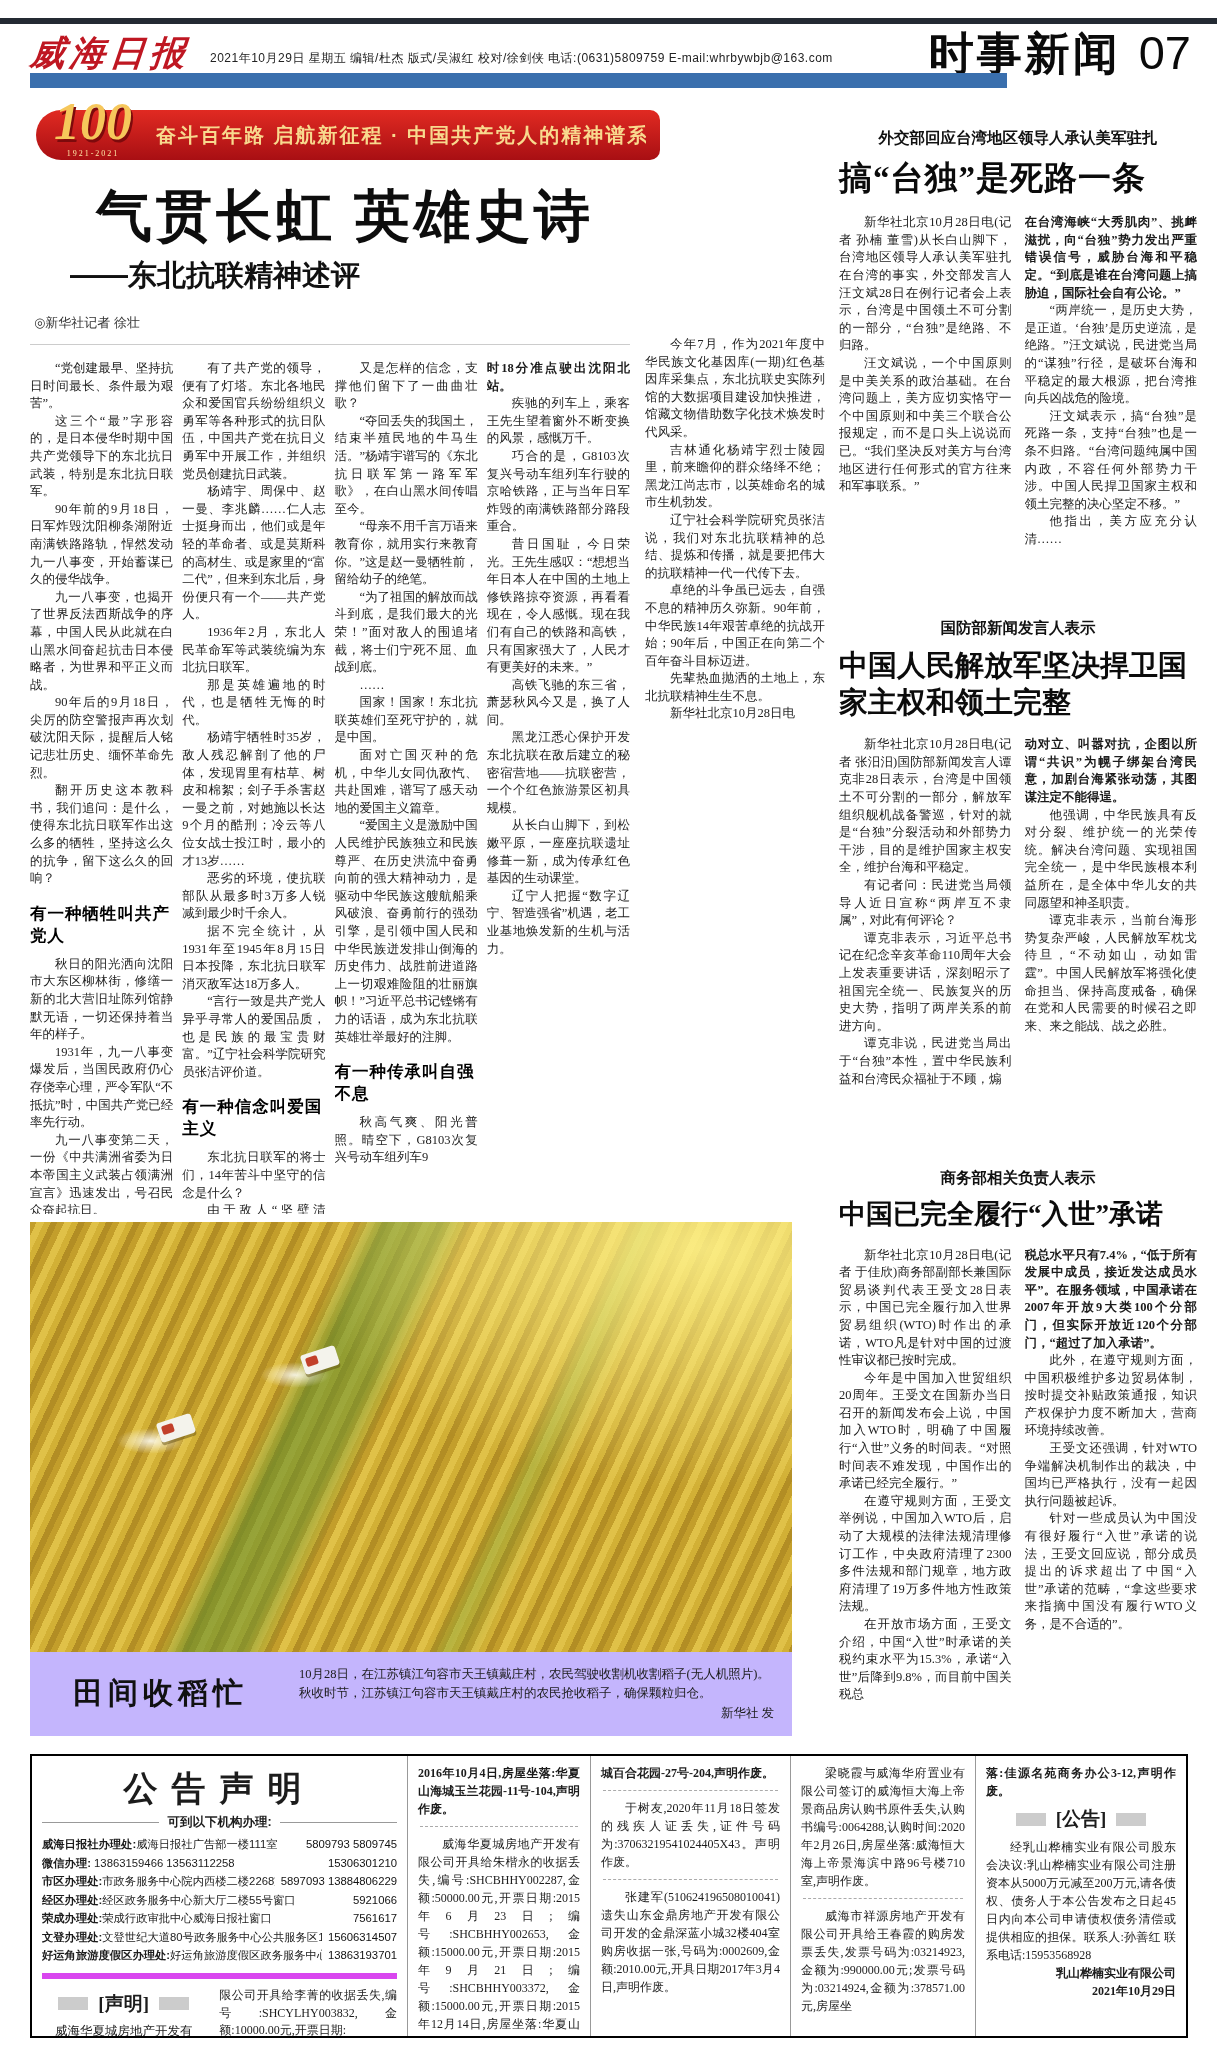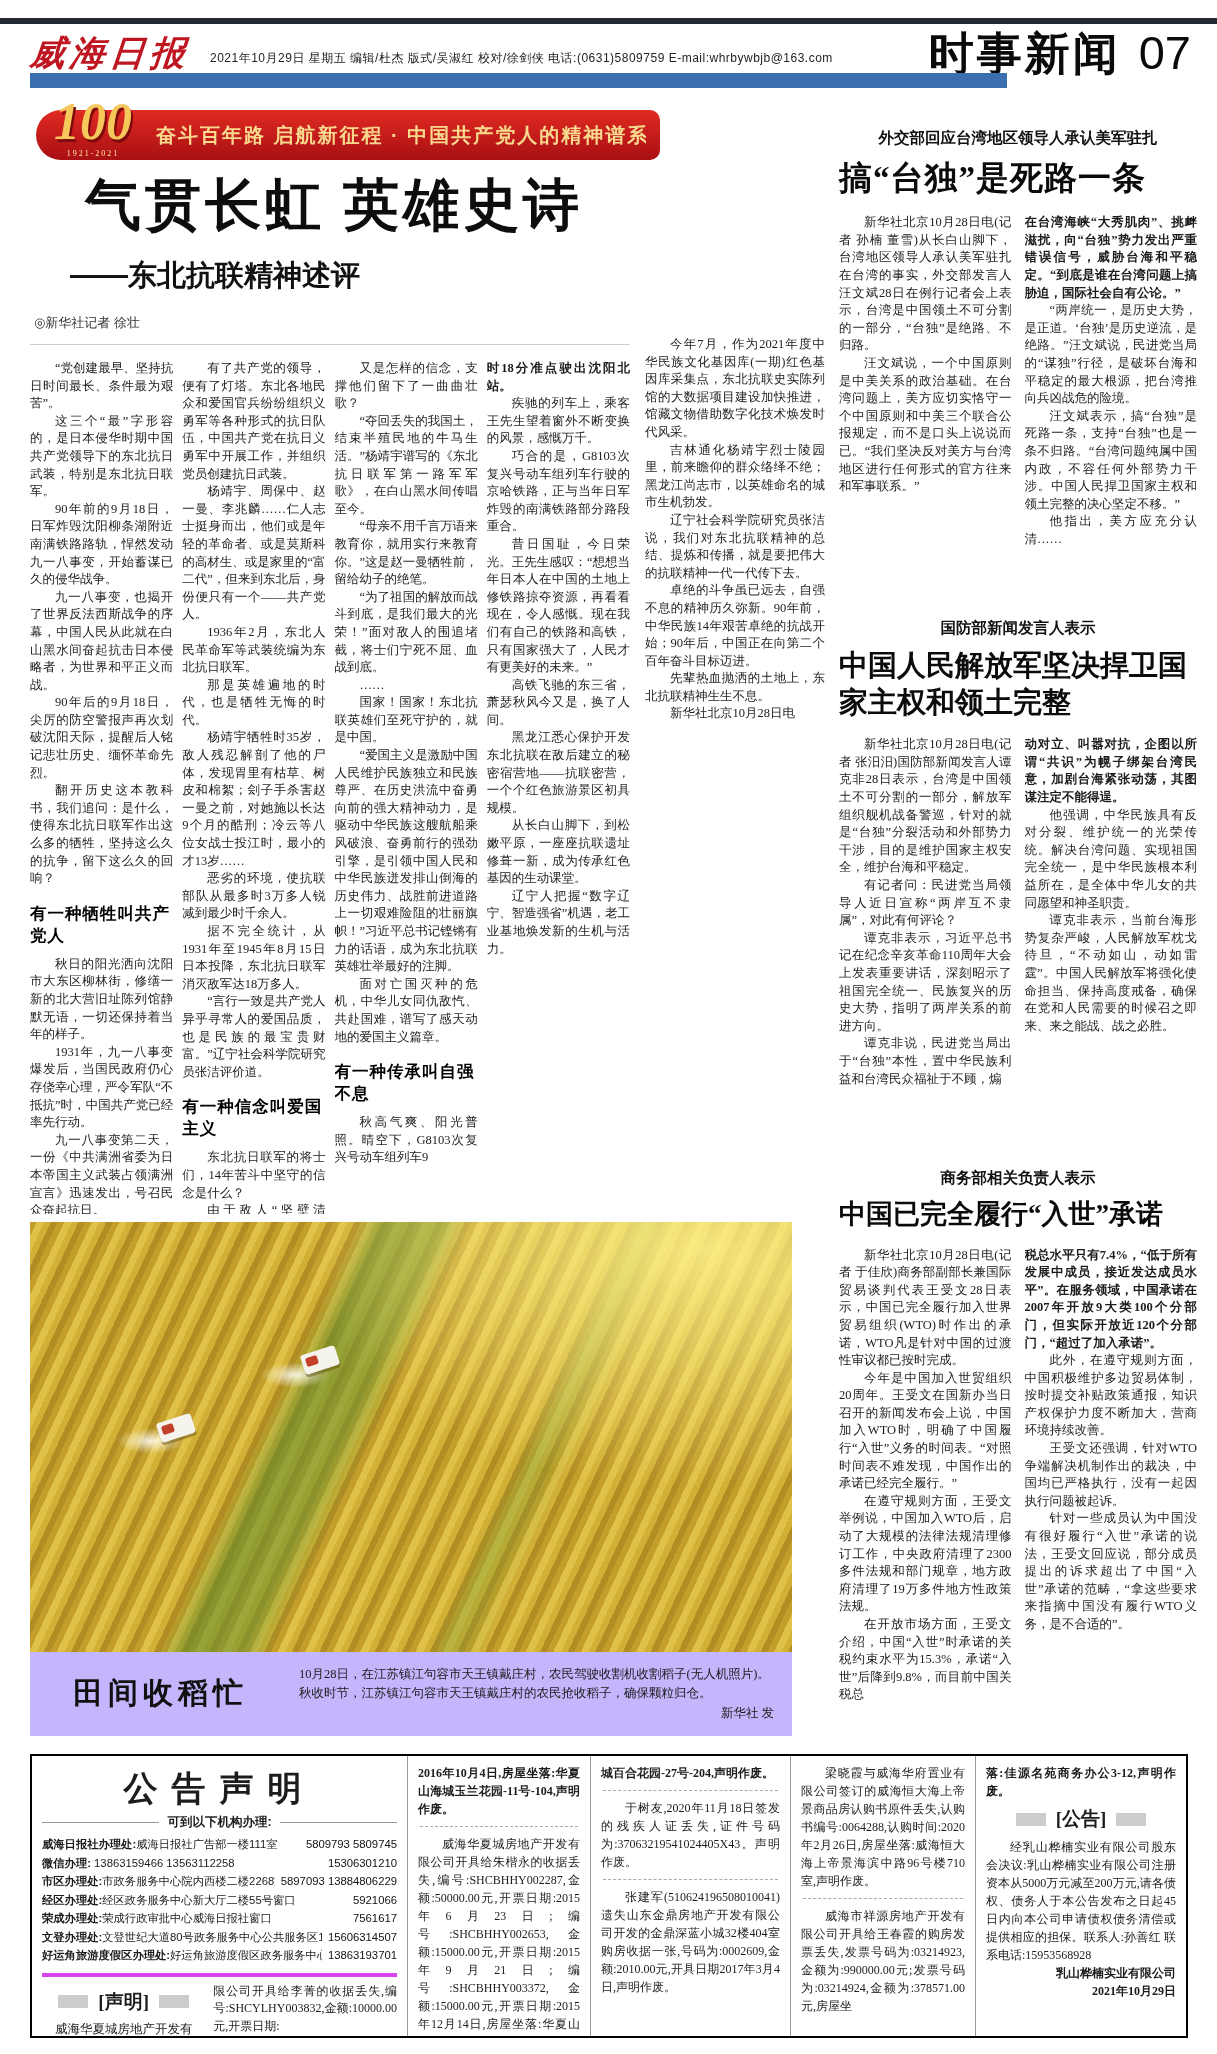--- a/index.html
+++ b/index.html
@@ -19,21 +19,21 @@
   
   .banner{position:absolute;left:36px;top:110px;width:624px;height:50px;
           background:linear-gradient(180deg,#e12a22,#a80f13);border-radius:25px 10px 10px 25px;}
   .banner-logo{position:absolute;left:2px;top:-14px;width:110px;text-align:center;line-height:1;}
   .banner-logo .n100{font-size:52px;font-weight:900;font-style:italic;color:#f6c75b;
                      text-shadow:2px 3px 0 #7d0a0c;font-family:"Liberation Serif",serif;}
   .banner-logo .years{display:block;font-size:8px;color:#ffe9a8;letter-spacing:2px;margin-top:2px;font-style:normal;}
   .banner-text{position:absolute;left:120px;top:0;right:14px;line-height:50px;font-size:20px;font-weight:900;
                color:#f8d98e;letter-spacing:2px;white-space:nowrap;overflow:hidden;
                font-family:"Liberation Sans","DejaVu Sans",sans-serif;}
-  .lead-headline{position:absolute;left:30px;top:164px;width:600px;margin:4px;text-align:center;
+  .lead-headline{position:absolute;left:30px;top:164px;width:600px;margin:15px;text-align:center;
                  font-size:56px;font-weight:900;letter-spacing:4px;color:#0d0d0d;}
   .lead-subtitle{position:absolute;left:70px;top:256px;font-size:29px;font-weight:600;color:#111;
                  font-family:"Liberation Sans","DejaVu Sans",sans-serif;}
   .lead-byline{position:absolute;left:34px;top:314px;font-size:13px;color:#333;
                font-family:"Liberation Sans","DejaVu Sans",sans-serif;}
   .lead-divider{position:absolute;left:30px;top:344px;width:600px;height:1px;background:#ccc;}
   .lead-cols{position:absolute;left:30px;top:360px;width:600px;height:854px;display:flex;gap:9px;}
   .lead-cols .col{flex:1;overflow:hidden;}
   .tall-col{position:absolute;left:645px;top:336px;width:180px;height:830px;overflow:hidden;}
   .para{margin:0;font-size:12.5px;line-height:17.6px;text-align:justify;text-indent:2em;}
@@ -87,21 +87,21 @@
   .nc2{width:183px;} .nc3{width:200px;} .nc4{width:185px;} .nc5{flex:1;}
   .notice-title{text-align:center;font-size:34px;font-weight:900;letter-spacing:14px;margin-top:2px;}
   .notice-sub{display:flex;align-items:center;gap:8px;font-size:12.5px;font-weight:700;margin:2px 0 4px;
               font-family:"Liberation Sans","DejaVu Sans",sans-serif;}
   .notice-sub::before,.notice-sub::after{content:"";flex:1;height:1px;background:#999;}
   .office-row{display:flex;justify-content:space-between;font-size:11.3px;line-height:18.5px;
               font-family:"Liberation Sans","DejaVu Sans",sans-serif;}
   .office-row b{font-weight:700;}
   .office-addr{white-space:nowrap;overflow:hidden;}
   .office-phone{white-space:nowrap;margin-left:6px;color:#111;}
-  .decl-row{display:flex;gap:8px;margin-top:8px;border-top:4px solid #d946ef;padding-top:6px;}
+  .decl-row{display:flex;gap:14px;margin-top:8px;border-top:6px solid #d946ef;padding-top:6px;align-items:flex-end;}
   .decl-left{width:46%;text-align:center;}
   .decl-firm{font-size:12.5px;margin-top:4px;}
   .decl-right{flex:1;font-size:12px;line-height:17.5px;text-align:justify;}
   .nc .para{font-size:12px;line-height:18px;}
   .dash-sep{border-top:1px dashed #aaa;margin:8px 2px;}
   .bracket-head{display:flex;align-items:center;justify-content:center;gap:10px;
                 font-size:19px;font-weight:700;margin:6px 0;}
   .bracket-head::before,.bracket-head::after{content:"";width:30px;height:13px;background:#ccc;}
 </style>
 </head>
@@ -155,22 +155,22 @@
         <p class="para">东北抗日联军的将士们，14年苦斗中坚守的信念是什么？</p>
         <p class="para">由于敌人“坚壁清野”，抗联战士们常常找不到一粒粮食，只能以树皮草根充饥；日军物资封锁，抗联军队连衣服都难以补充，在东北的寒冬，坚守深山里的战士衣衫褴褛……</p>
       </div>
     <div class="col">
         <p class="para">又是怎样的信念，支撑他们留下了一曲曲壮歌？</p>
         <p class="para">“夺回丢失的我国土，结束半殖民地的牛马生活。”杨靖宇谱写的《东北抗日联军第一路军军歌》，在白山黑水间传唱至今。</p>
         <p class="para">“母亲不用千言万语来教育你，就用实行来教育你。”这是赵一曼牺牲前，留给幼子的绝笔。</p>
         <p class="para">“为了祖国的解放而战斗到底，是我们最大的光荣！”面对敌人的围追堵截，将士们宁死不屈、血战到底。</p>
         <p class="para">……</p>
         <p class="para">国家！国家！东北抗联英雄们至死守护的，就是中国。</p>
+        <p class="para">面对亡国灭种的危机，中华儿女同仇敌忾、共赴国难，谱写了感天动地的爱国主义篇章。</p>
         <p class="para">“爱国主义是激励中国人民维护民族独立和民族尊严、在历史洪流中奋勇向前的强大精神动力，是驱动中华民族这艘航船乘风破浪、奋勇前行的强劲引擎，是引领中国人民和中华民族迸发排山倒海的历史伟力、战胜前进道路上一切艰难险阻的壮丽旗帜！”习近平总书记铿锵有力的话语，成为东北抗联英雄壮举最好的注脚。</p>
-        <p class="para">面对亡国灭种的危机，中华儿女同仇敌忾、共赴国难，谱写了感天动地的爱国主义篇章。</p>
         <h3 class="col-subhead">有一种传承叫自强不息</h3>
         <p class="para">秋高气爽、阳光普照。晴空下，G8103次复兴号动车组列车9</p>
       </div>
     <div class="col">
         <p class="para noindent">时18分准点驶出沈阳北站。</p>
         <p class="para">疾驰的列车上，乘客王先生望着窗外不断变换的风景，感慨万千。</p>
         <p class="para">巧合的是，G8103次复兴号动车组列车行驶的京哈铁路，正与当年日军炸毁的南满铁路部分路段重合。</p>
         <p class="para">昔日国耻，今日荣光。王先生感叹：“想想当年日本人在中国的土地上修铁路掠夺资源，再看看现在，令人感慨。现在我们有自己的铁路和高铁，只有国家强大了，人民才有更美好的未来。”</p>
         <p class="para">高铁飞驰的东三省，萧瑟秋风今又是，换了人间。</p>
         <p class="para">黑龙江悉心保护开发东北抗联在敌后建立的秘密宿营地——抗联密营，一个个红色旅游景区初具规模。</p>

